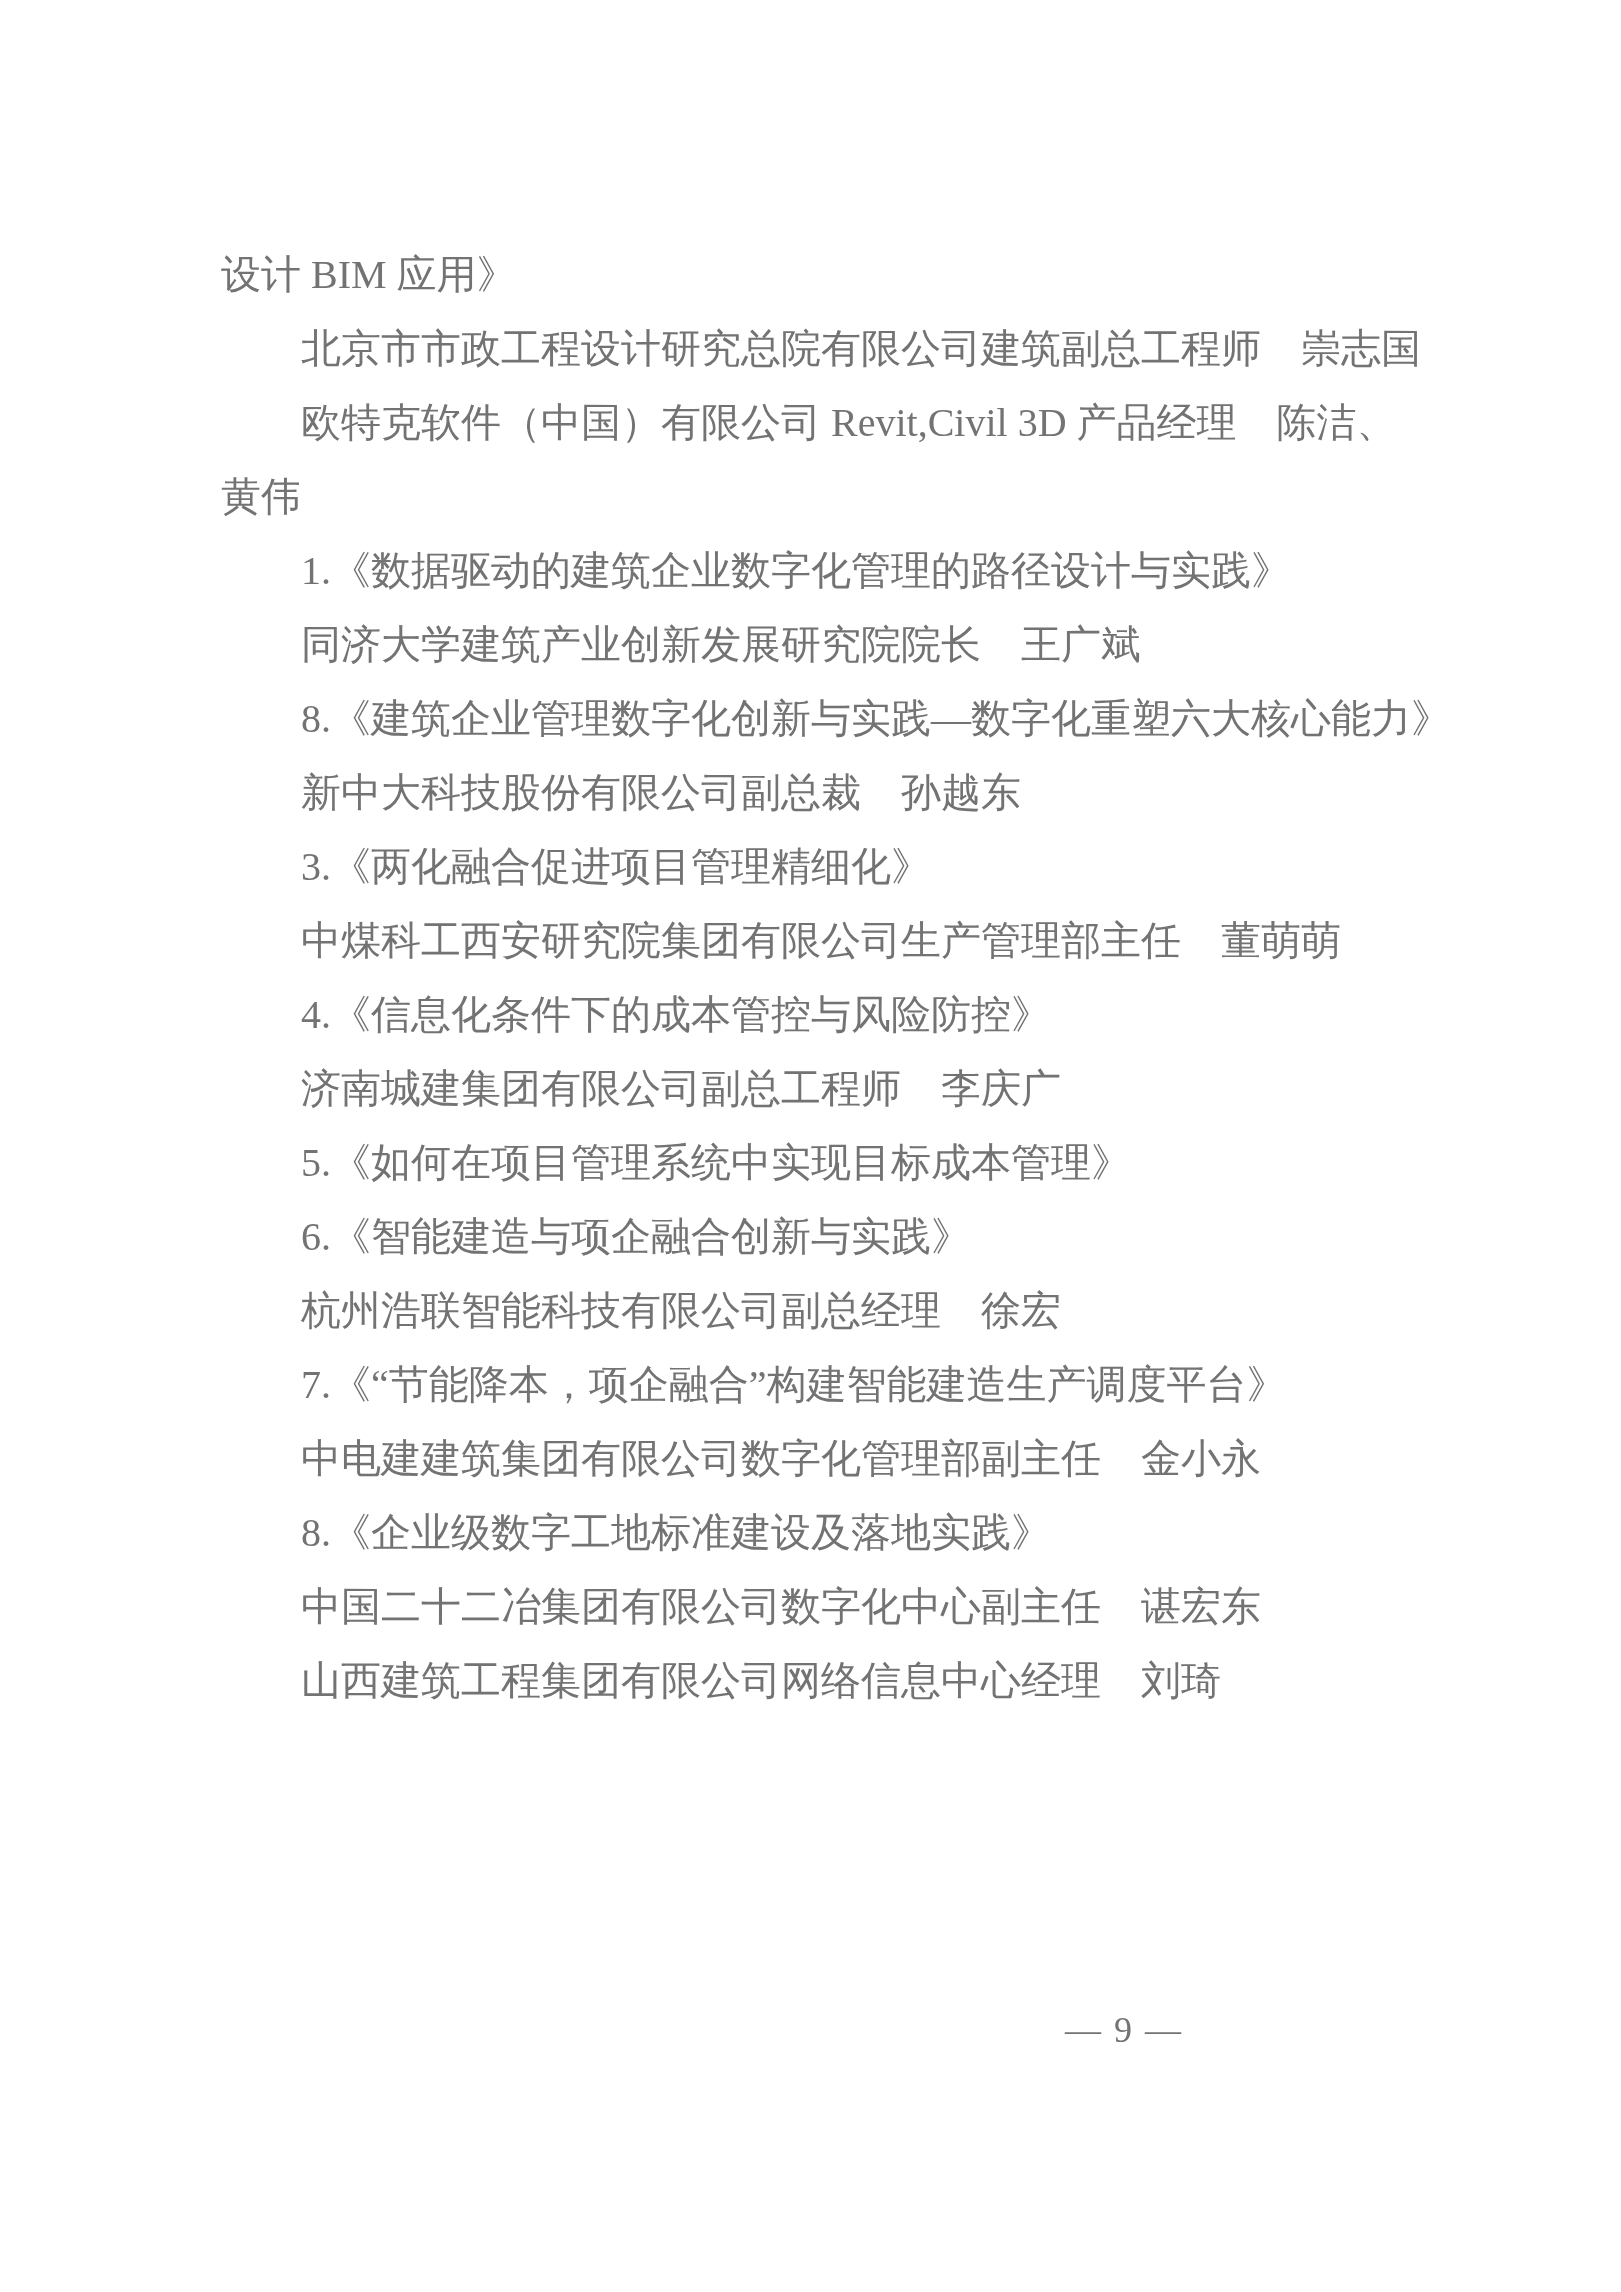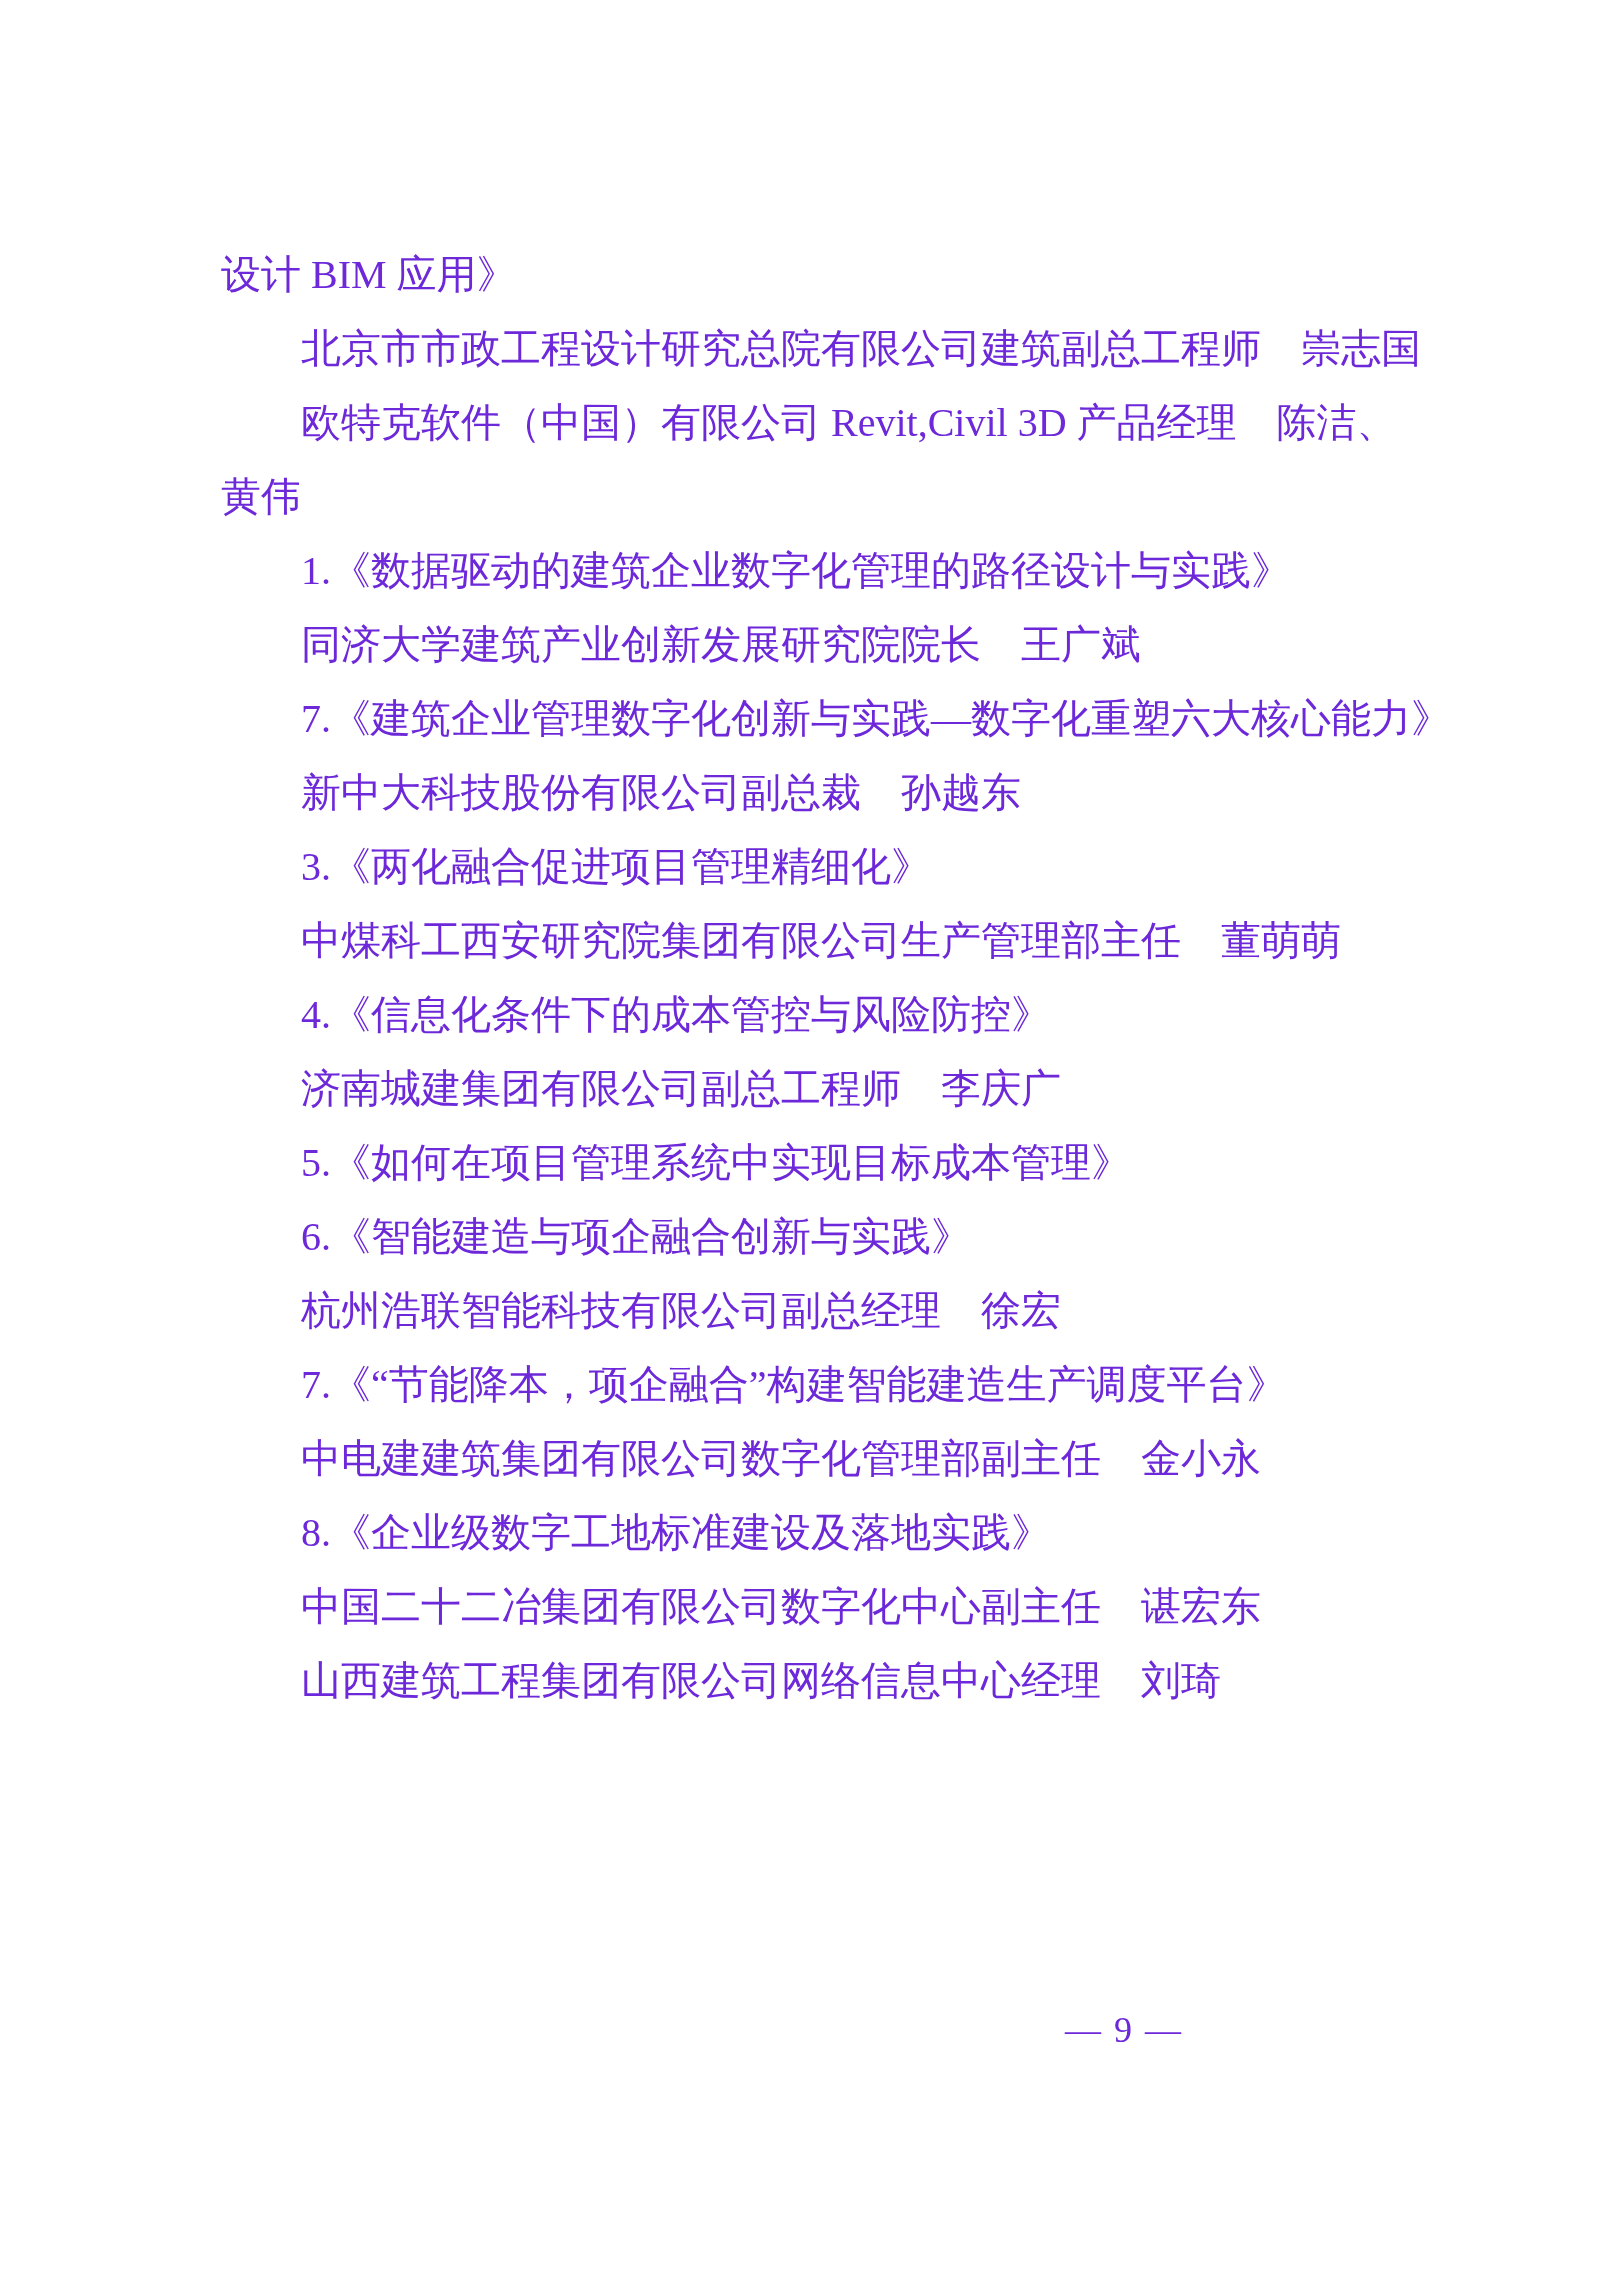--- a/index.html
+++ b/index.html
@@ -7,21 +7,21 @@
     padding: 0;
     background: #ffffff;
   }
   .page {
     position: relative;
     width: 1437px;
     height: 2293px;
     background: #ffffff;
     overflow: hidden;
     font-family: "Liberation Serif", "DejaVu Serif", serif;
-    color: #6d28d9;
+    color: #737373;
     border-radius: 27px;
   }
   .doc-body {
     position: absolute;
     left: 221px;
     top: 238px;
     width: 1206px;
     font-size: 40px;
     line-height: 74px;
   }
@@ -54,21 +54,21 @@
 <body>
 
 <div class="page">
   <div class="doc-body">
       <div class="line flush">设计 BIM 应用》</div>
       <div class="line indent">北京市市政工程设计研究总院有限公司建筑副总工程师　崇志国</div>
       <div class="line indent">欧特克软件（中国）有限公司 Revit,Civil 3D 产品经理　陈洁、</div>
       <div class="line flush">黄伟</div>
       <div class="line indent">1.《数据驱动的建筑企业数字化管理的路径设计与实践》</div>
       <div class="line indent">同济大学建筑产业创新发展研究院院长　王广斌</div>
-      <div class="line indent">7.《建筑企业管理数字化创新与实践—数字化重塑六大核心能力》</div>
+      <div class="line indent">8.《建筑企业管理数字化创新与实践—数字化重塑六大核心能力》</div>
       <div class="line indent">新中大科技股份有限公司副总裁　孙越东</div>
       <div class="line indent">3.《两化融合促进项目管理精细化》</div>
       <div class="line indent">中煤科工西安研究院集团有限公司生产管理部主任　董萌萌</div>
       <div class="line indent">4.《信息化条件下的成本管控与风险防控》</div>
       <div class="line indent">济南城建集团有限公司副总工程师　李庆广</div>
       <div class="line indent">5.《如何在项目管理系统中实现目标成本管理》</div>
       <div class="line indent">6.《智能建造与项企融合创新与实践》</div>
       <div class="line indent">杭州浩联智能科技有限公司副总经理　徐宏</div>
       <div class="line indent">7.《“节能降本，项企融合”构建智能建造生产调度平台》</div>
       <div class="line indent">中电建建筑集团有限公司数字化管理部副主任　金小永</div>

